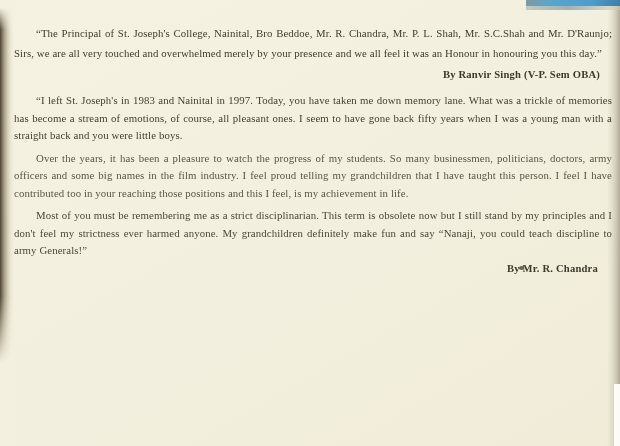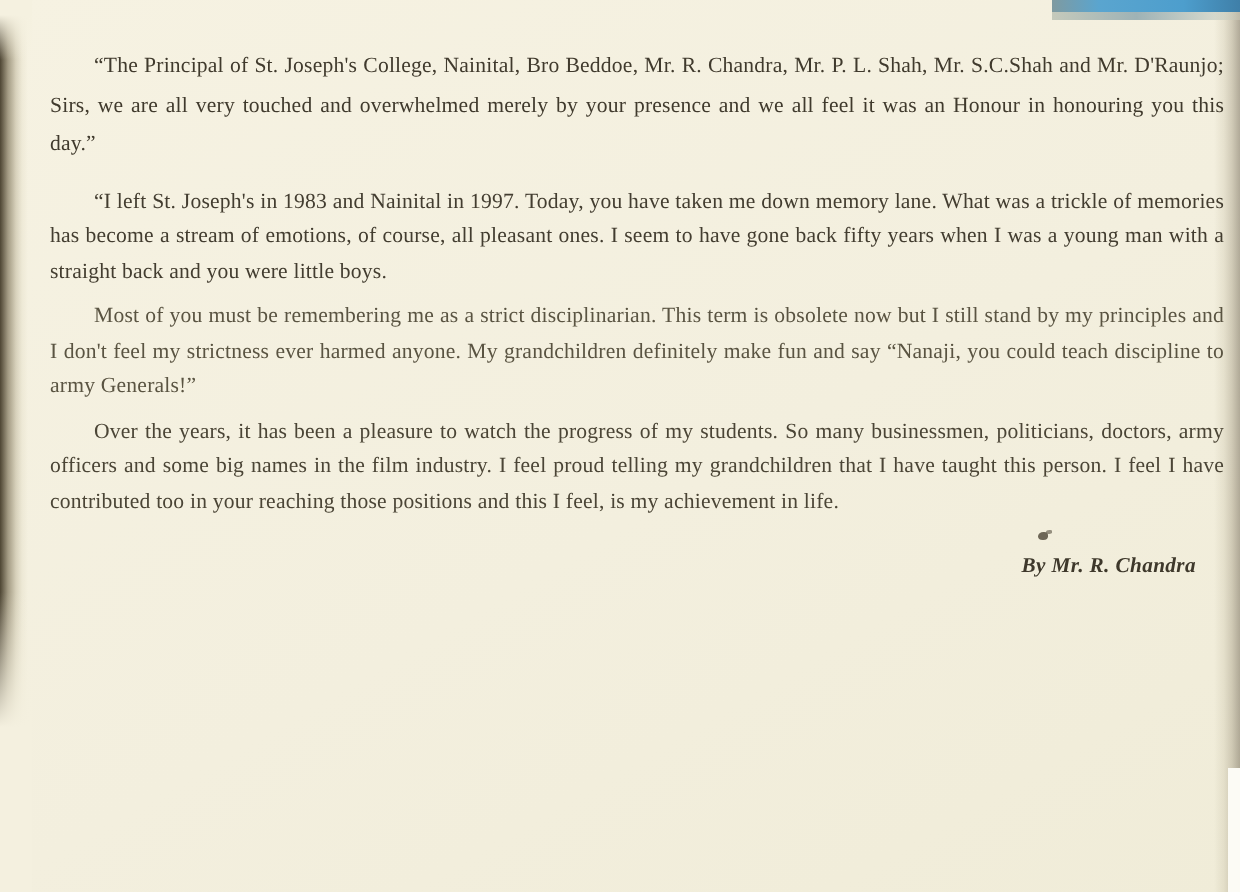--- a/index.html
+++ b/index.html
@@ -54,21 +54,21 @@
     position: absolute; left: 526px; top: 6px; width: 94px; height: 4px;
     background: linear-gradient(to right,
       rgba(158,170,158,0.55), rgba(88,128,148,0.55) 45%, rgba(210,212,196,0.4));
   }
   .ink-speck {
     position: absolute; left: 519px; top: 266px; width: 5px; height: 4px;
     background: #6e6757; border-radius: 60% 40% 50% 50%;
     box-shadow: 3px -2px 0 -1px rgba(110,103,87,0.7);
   }
   .content {
-    position: absolute; left: 25px; top: 24px; right: 8px;
+    position: absolute; left: 14px; top: 24px; right: 8px;
     color: #454032;
   }
   .quote p {
     margin: 0;
     font-size: 10.8px;
     line-height: 17.5px;
     text-align: justify;
     text-indent: 22px;
     letter-spacing: 0.1px;
   }
@@ -80,46 +80,47 @@
   .quote-2 p:nth-of-type(3) { color: #4b4536; }
   .attribution {
     margin: 4px 12px 0 0;
     font-size: 10.6px;
     line-height: 15px;
     text-align: right;
     color: #3e382b;
     font-weight: 600;
     letter-spacing: 0.2px;
   }
-  .attribution.second { margin-top: 16px; margin-right: 14px; font-style: italic; }
+  .attribution.second { margin-top: 1px; margin-right: 14px; }
 </style>
 </head>
 <body>
 
 <div class="page">
 
   <div class="left-edge"></div>
   <div class="left-fade-top"></div>
   <div class="left-fade-bottom"></div>
 
   <div class="right-edge"></div>
   <div class="bottom-right-sliver"></div>
 
   <div class="blue-strip"></div>
   <div class="blue-strip-under"></div>
 
   <div class="content">
 
     <div class="quote quote-1">
       <p>“The Principal of St. Joseph's College, Nainital, Bro Beddoe, Mr. R. Chandra, Mr. P. L. Shah, Mr. S.C.Shah and Mr. D'Raunjo; Sirs, we are all very touched and overwhelmed merely by your presence and we all feel it was an Honour in honouring you this day.”</p>
+      <div class="attribution">By Ranvir Singh (V-P. Sem OBA)</div>
     </div>
 
     <div class="quote quote-2">
       <p>“I left St. Joseph's in 1983 and Nainital in 1997.  Today, you have taken me down memory lane.  What was a trickle of memories  has become a stream of emotions, of course, all pleasant ones.  I seem to have gone back fifty years when I was a young man with a straight back and you were little boys.</p>
+      <p>Over the years, it has been a pleasure to watch the progress of my students.  So many businessmen, politicians, doctors, army officers and some big names in the film industry.  I feel proud  telling my grandchildren that I have taught this person.  I feel I have contributed too in your reaching those positions and this I feel, is my achievement in life.</p>
       <p>Most of you must be remembering me as a strict disciplinarian.  This term is obsolete now but I still stand by my principles and I don't feel my strictness ever harmed anyone. My grandchildren definitely make fun and say “Nanaji, you could teach discipline to army Generals!”</p>
-      <p>Over the years, it has been a pleasure to watch the progress of my students.  So many businessmen, politicians, doctors, army officers and some big names in the film industry.  I feel proud  telling my grandchildren that I have taught this person.  I feel I have contributed too in your reaching those positions and this I feel, is my achievement in life.</p>
       <div class="attribution second">By Mr. R. Chandra</div>
     </div>
 
   </div>
 
   <div class="ink-speck"></div>
 </div>
 
 </body></html>

